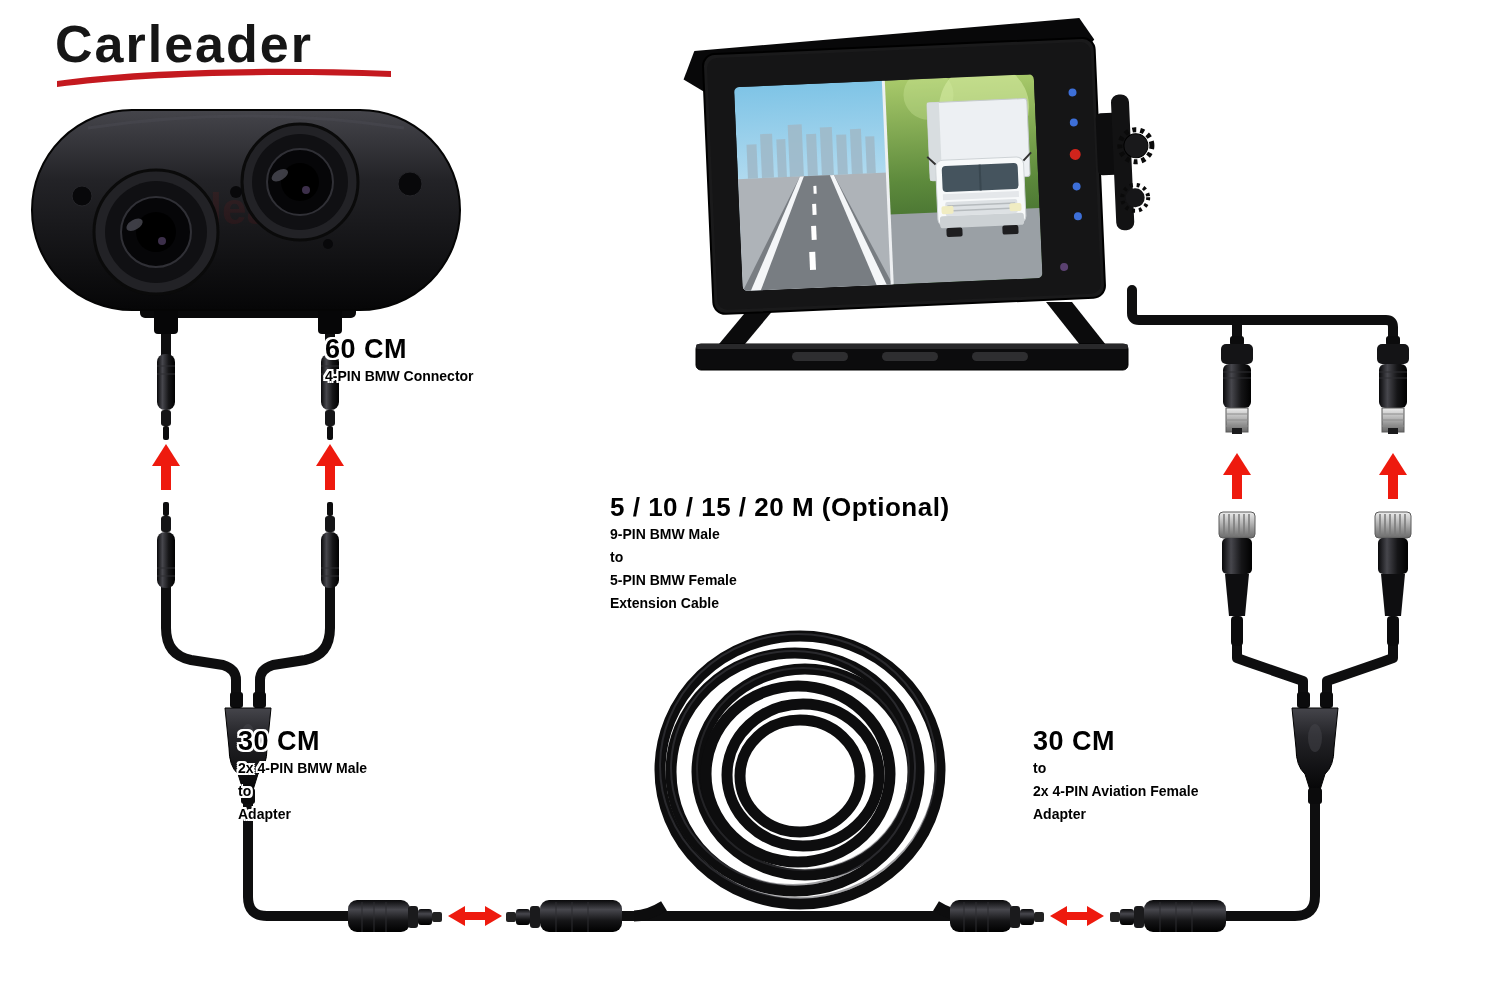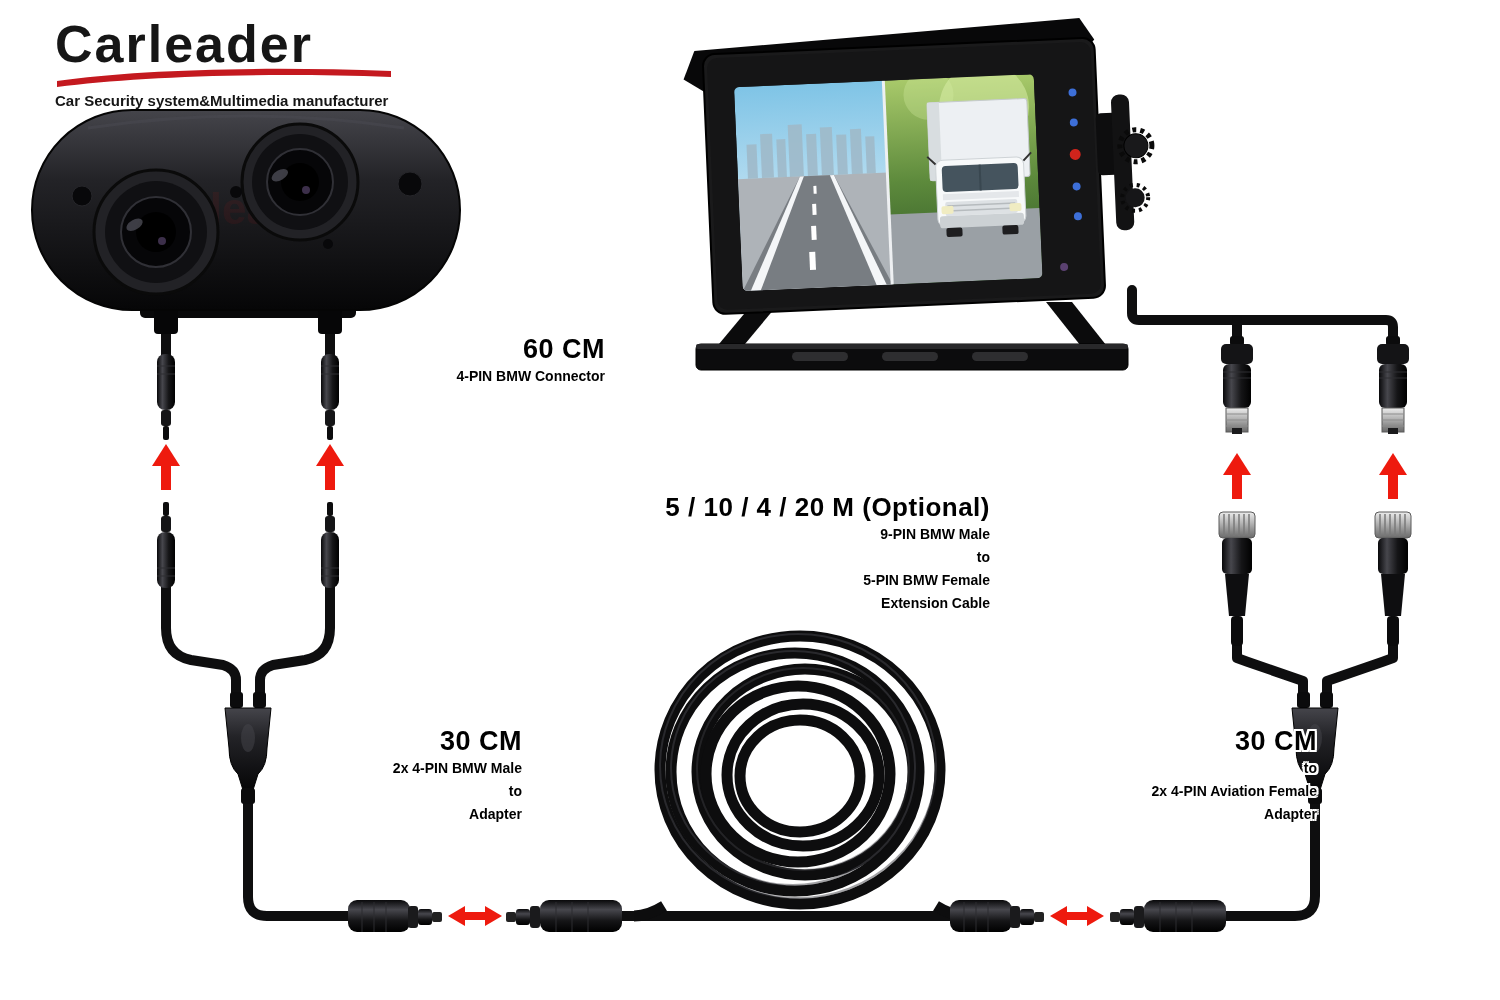--- a/index.html
+++ b/index.html
@@ -5,21 +5,21 @@
   html,body{margin:0;padding:0;background:#fff;}
   .page{position:relative;width:1500px;height:1000px;background:#ffffff;overflow:hidden;
         font-family:"Liberation Sans",sans-serif;}
   .diagram{position:absolute;left:0;top:0;}
   
   .logo{position:absolute;left:55px;top:18px;width:360px;}
   .logo-name{font-size:52px;font-weight:bold;color:#161616;letter-spacing:2px;line-height:52px;}
   .logo-swoosh{display:block;margin-top:-4px;}
   .logo-tagline{margin-top:2px;font-size:15px;font-weight:bold;color:#161616;white-space:nowrap;}
   
-  .lbl{position:absolute;text-align:right;font-weight:bold;color:#000;white-space:nowrap;
+  .lbl{position:absolute;text-align:left;font-weight:bold;color:#000;white-space:nowrap;
        text-shadow:-2px -2px 0 #fff,2px -2px 0 #fff,-2px 2px 0 #fff,2px 2px 0 #fff,
                    0 -2px 0 #fff,0 2px 0 #fff,-2px 0 0 #fff,2px 0 0 #fff;}
   .lbl span{display:block;}
   .lbl .big{font-size:27px;letter-spacing:.5px;}
   .lbl .big-wide{font-size:26px;}
   .lbl .line{font-size:14px;line-height:23px;}
   .lbl .gap{margin-top:0;}
 </style>
 </head>
 <body>
@@ -315,30 +315,29 @@
       <use href="#dblArrow" transform="translate(448,906)"></use>
       <use href="#dblArrow" transform="translate(1050,906)"></use>
     </g>
   </svg>
 
   <div class="logo">
     <div class="logo-name">Carleader</div>
     <svg class="logo-swoosh" width="340" height="24" viewBox="0 0 340 24">
       <path d="M2,15 C80,4 200,0 336,5 L336,11 C200,6 80,11 2,21 Z" fill="#c4191f"></path>
     </svg>
-    <div class="logo-tagline">Car Security system&amp;Multimedia manufacturer</div>
   </div>
 
   <div class="lbl" style="left:325px;top:334px;width:280px;">
     <span class="big">60 CM</span>
     <span class="line">4-PIN BMW Connector</span>
   </div>
 
   <div class="lbl" style="left:610px;top:492px;width:380px;">
-    <span class="big big-wide">5 / 10 / 4 / 20 M (Optional)</span>
+    <span class="big big-wide">5 / 10 / 15 / 20 M (Optional)</span>
     <span class="line gap">9-PIN BMW Male</span>
     <span class="line">to</span>
     <span class="line">5-PIN BMW Female</span>
     <span class="line">Extension Cable</span>
   </div>
 
   <div class="lbl" style="left:238px;top:726px;width:284px;">
     <span class="big">30 CM</span>
     <span class="line gap">2x 4-PIN BMW Male</span>
     <span class="line">to</span>

